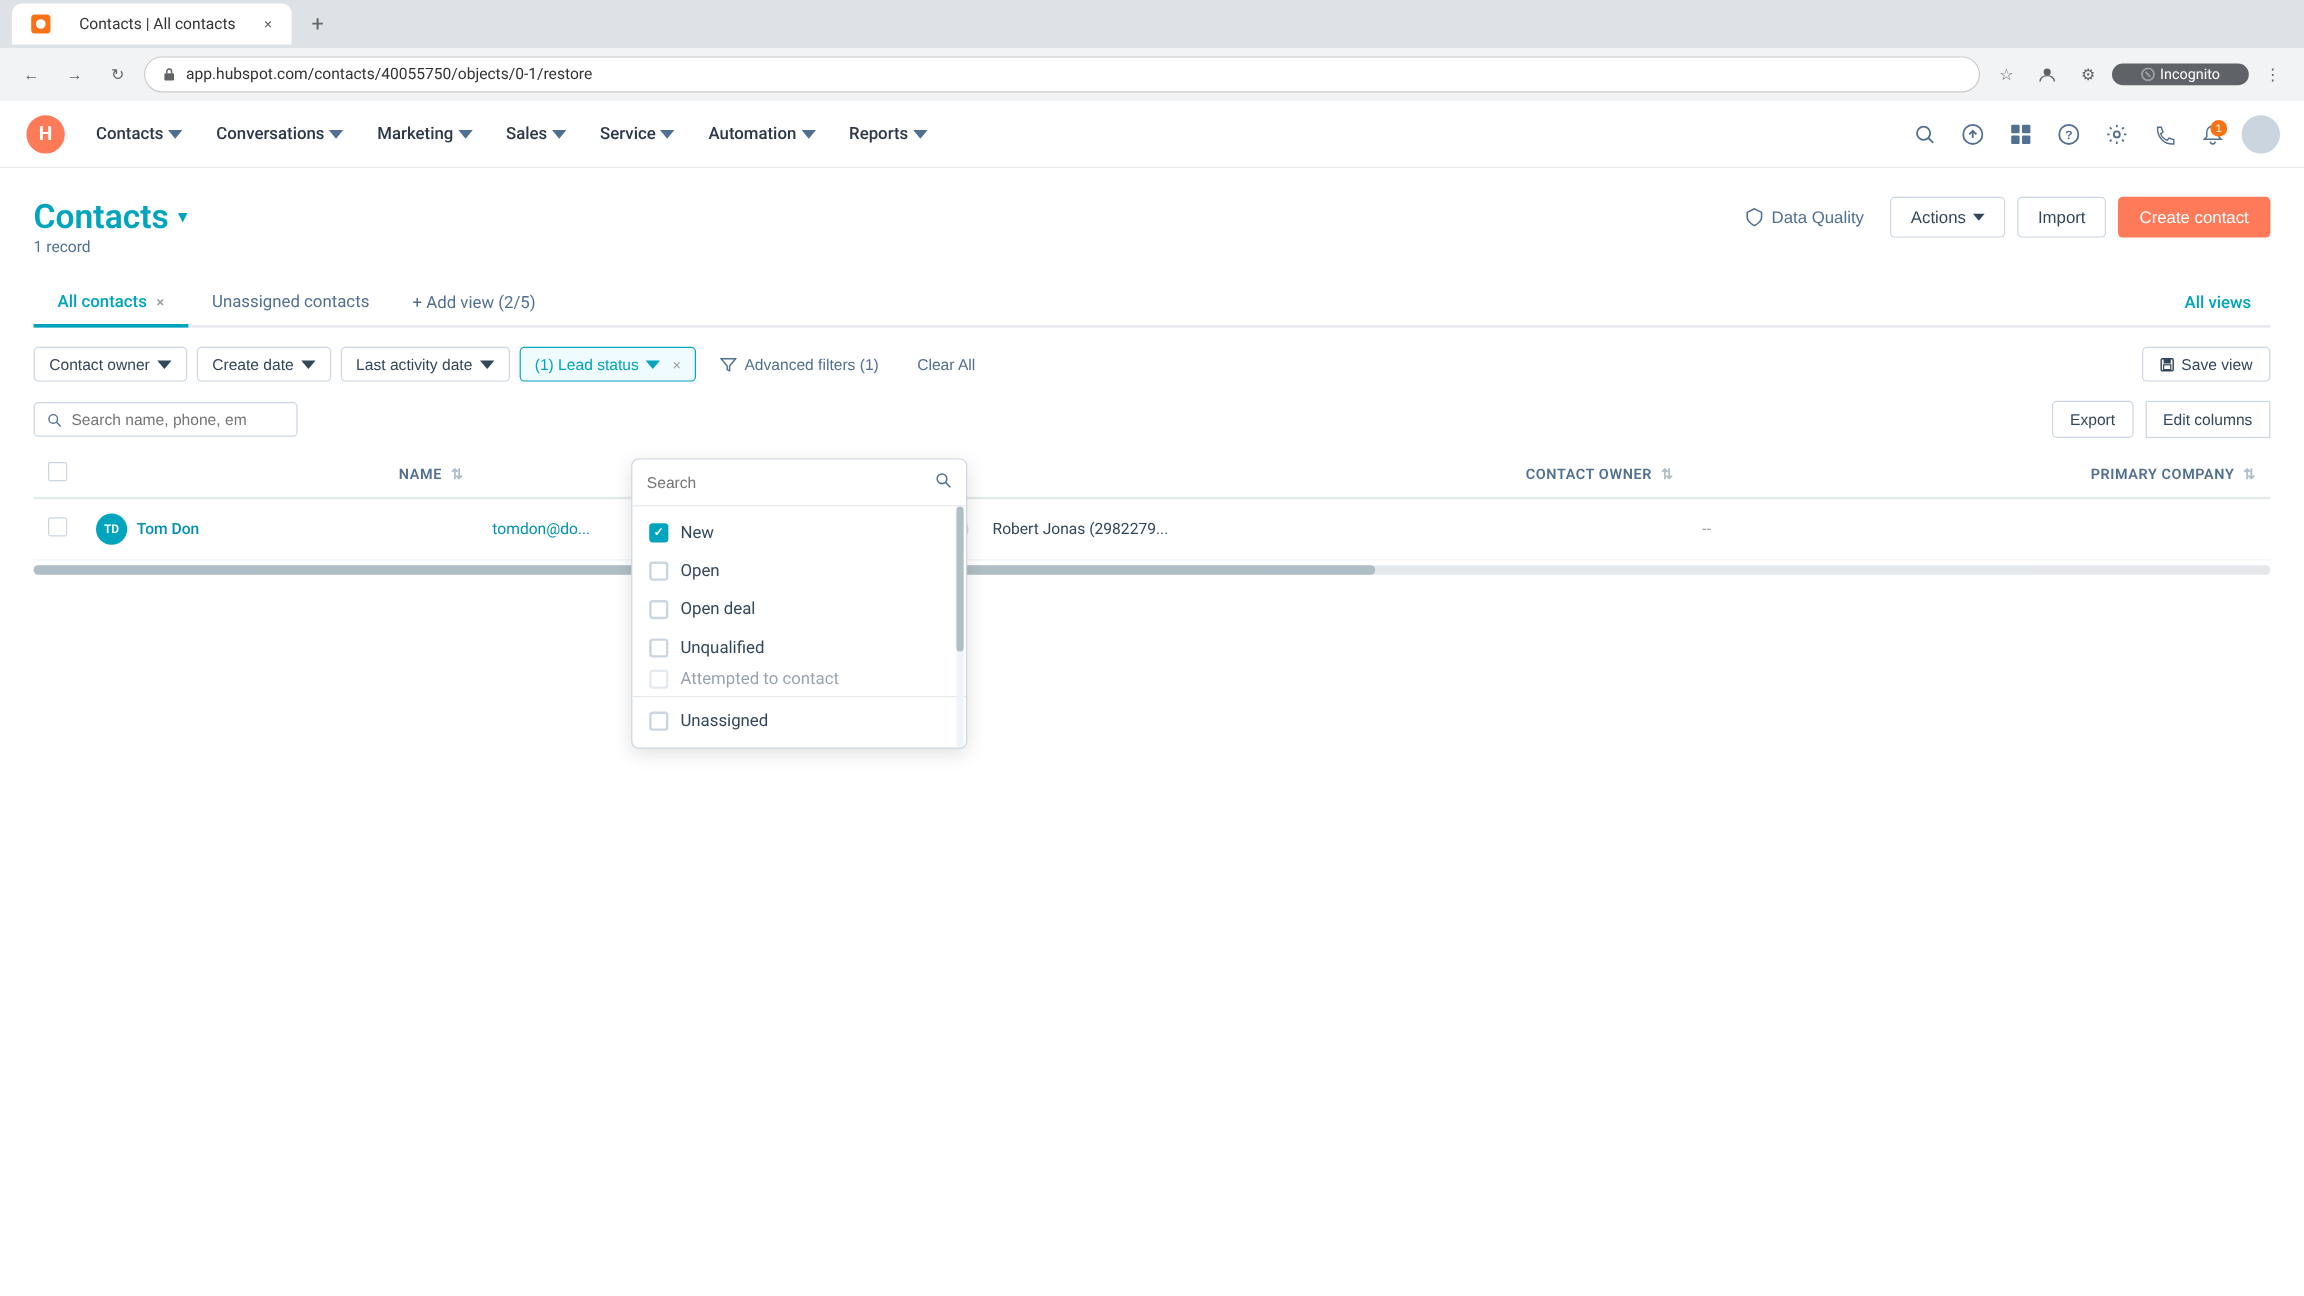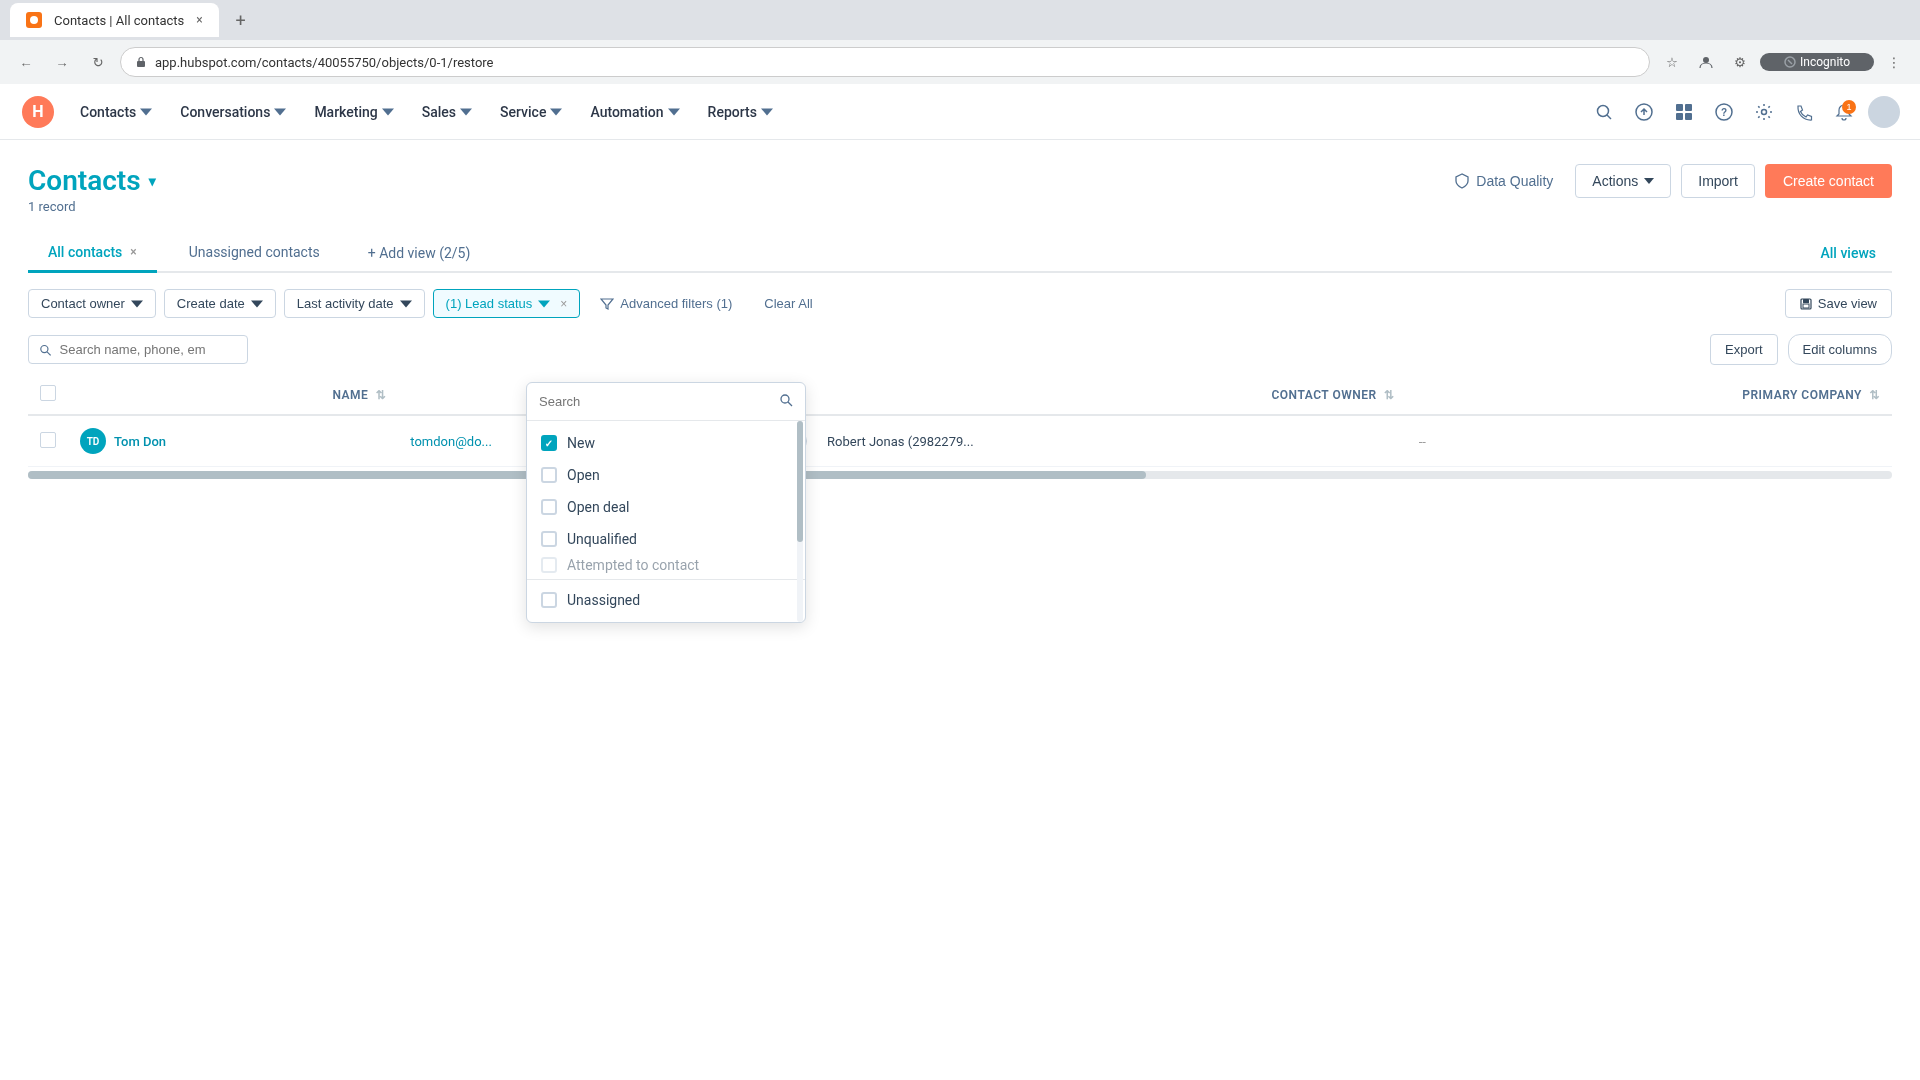--- a/index.html
+++ b/index.html
@@ -1,21 +1,21 @@
 <!DOCTYPE html>
 <html><head>
   <meta charset="utf-8">
   <style>
     * { box-sizing: border-box; margin: 0; padding: 0; }
     body { font-family: -apple-system, BlinkMacSystemFont, 'Segoe UI', Roboto, sans-serif; background: #fff; font-size: 14px; color: #333; overflow: hidden; }
 
     
     .browser-chrome { background: #dee1e6; width: 1920px; height: 1080px; position: relative; }
     .browser-titlebar { background: #dee1e6; height: 40px; display: flex; align-items: center; padding: 0 10px; gap: 8px; }
-    .browser-tab { background: #fff; border-radius: 8px 8px 0 0; padding: 0 16px; height: 34px; display: flex; align-items: center; gap: 12px; font-size: 13px; color: #333; min-width: 200px; }
+    .browser-tab { background: #fff; border-radius: 8px 8px 0 0; padding: 0 16px; height: 34px; display: flex; align-items: center; gap: 24px; font-size: 13px; color: #333; min-width: 200px; }
     .browser-tab-icon { width: 16px; height: 16px; background: #f97316; border-radius: 3px; display: flex; align-items: center; justify-content: center; }
     .browser-tab-close { margin-left: auto; cursor: pointer; color: #666; font-size: 12px; }
     .browser-tab-new { width: 28px; height: 28px; display: flex; align-items: center; justify-content: center; border-radius: 50%; color: #666; font-size: 18px; cursor: pointer; }
     .browser-nav { background: #f1f3f4; height: 44px; display: flex; align-items: center; padding: 0 12px; gap: 8px; }
     .nav-btn { width: 28px; height: 28px; border: none; background: none; cursor: pointer; display: flex; align-items: center; justify-content: center; color: #666; border-radius: 50%; }
     .address-bar { flex: 1; background: #fff; border: 1px solid #ccc; border-radius: 20px; height: 30px; display: flex; align-items: center; padding: 0 14px; font-size: 13px; color: #333; gap: 8px; }
     .address-bar-url { flex: 1; color: #333; }
     .nav-icons { display: flex; gap: 6px; align-items: center; }
     .nav-icon-btn { width: 28px; height: 28px; border: none; background: none; cursor: pointer; display: flex; align-items: center; justify-content: center; color: #666; border-radius: 50%; }
     .incognito-badge { background: #5f6368; color: #fff; border-radius: 12px; padding: 2px 24px; font-size: 12px; display: flex; align-items: center; gap: 4px; }
@@ -41,21 +41,21 @@
     .page-title { font-size: 28px; font-weight: 600; color: #00a4bd; display: flex; align-items: center; gap: 8px; }
     .page-title-caret { color: #00a4bd; font-size: 14px; cursor: pointer; }
     .page-subtitle { font-size: 13px; color: #516f90; margin-top: 2px; }
     .header-actions { display: flex; align-items: center; gap: 10px; }
     .data-quality-btn { display: flex; align-items: center; gap: 6px; color: #516f90; font-size: 14px; cursor: pointer; padding: 6px 12px; border: none; background: none; }
     .btn-actions { background: #fff; border: 1px solid #cbd6e2; color: #33475b; padding: 8px 16px; border-radius: 4px; cursor: pointer; font-size: 14px; display: flex; align-items: center; gap: 6px; }
     .btn-import { background: #fff; border: 1px solid #cbd6e2; color: #33475b; padding: 8px 16px; border-radius: 4px; cursor: pointer; font-size: 14px; }
     .btn-create { background: #ff7a59; border: none; color: #fff; padding: 9px 18px; border-radius: 4px; cursor: pointer; font-size: 14px; font-weight: 500; }
 
     
-    .views-bar { display: flex; align-items: center; gap: 12px; border-bottom: 2px solid #e5e8eb; margin-bottom: 16px; }
+    .views-bar { display: flex; align-items: center; gap: 0; border-bottom: 2px solid #e5e8eb; margin-bottom: 16px; }
     .view-tab { padding: 10px 20px; font-size: 14px; color: #516f90; cursor: pointer; border-bottom: 3px solid transparent; margin-bottom: -2px; display: flex; align-items: center; gap: 8px; white-space: nowrap; }
     .view-tab.active { color: #00a4bd; border-bottom-color: #00a4bd; font-weight: 500; }
     .view-tab-close { color: #999; font-size: 12px; cursor: pointer; }
     .add-view-btn { padding: 8px 16px; color: #516f90; font-size: 14px; cursor: pointer; display: flex; align-items: center; gap: 6px; }
     .all-views-btn { margin-left: auto; padding: 8px 16px; color: #00a4bd; font-size: 14px; cursor: pointer; font-weight: 500; }
 
     
     .filters-bar { display: flex; align-items: center; gap: 8px; margin-bottom: 16px; flex-wrap: wrap; }
     .filter-btn { display: flex; align-items: center; gap: 6px; padding: 6px 12px; border: 1px solid #cbd6e2; border-radius: 4px; background: #fff; cursor: pointer; font-size: 13px; color: #33475b; white-space: nowrap; }
     .filter-btn.active { border-color: #00a4bd; color: #00a4bd; background: #f0fbff; }
@@ -63,21 +63,21 @@
     .advanced-filters-btn { display: flex; align-items: center; gap: 6px; padding: 6px 12px; border: none; background: none; cursor: pointer; font-size: 13px; color: #516f90; }
     .clear-all-btn { padding: 6px 12px; border: none; background: none; cursor: pointer; font-size: 13px; color: #516f90; }
     .save-view-btn { margin-left: auto; display: flex; align-items: center; gap: 6px; padding: 6px 14px; border: 1px solid #cbd6e2; border-radius: 4px; background: #fff; cursor: pointer; font-size: 13px; color: #33475b; }
 
     
     .table-toolbar { display: flex; align-items: center; gap: 10px; margin-bottom: 10px; }
     .search-box { display: flex; align-items: center; background: #fff; border: 1px solid #cbd6e2; border-radius: 4px; padding: 6px 10px; gap: 8px; width: 220px; }
     .search-box input { border: none; outline: none; font-size: 13px; color: #33475b; width: 100%; background: transparent; }
     .table-spacer { flex: 1; }
     .export-btn { padding: 7px 14px; border: 1px solid #cbd6e2; background: #fff; border-radius: 4px; font-size: 13px; color: #33475b; cursor: pointer; }
-    .edit-cols-btn { padding: 7px 14px; border: 1px solid #cbd6e2; background: #fff; border-radius: 12px; font-size: 13px; color: #33475b; cursor: pointer; }
+    .edit-cols-btn { padding: 7px 14px; border: 1px solid #cbd6e2; background: #fff; border-radius: 0; font-size: 13px; color: #33475b; cursor: pointer; }
 
     
     .data-table { width: 100%; border-collapse: collapse; }
     .data-table th { text-align: right; padding: 10px 12px; font-size: 12px; font-weight: 600; color: #516f90; border-bottom: 2px solid #e5e8eb; background: #fff; text-transform: uppercase; letter-spacing: 0.5px; white-space: nowrap; }
     .data-table td { padding: 12px 12px; font-size: 13px; color: #33475b; border-bottom: 1px solid #f0f3f7; vertical-align: middle; }
     .sort-icon { color: #b0bec5; margin-left: 4px; }
     .contact-name { color: #0091ae; font-weight: 500; cursor: pointer; }
     .contact-avatar { width: 26px; height: 26px; background: #00a4bd; border-radius: 50%; display: inline-flex; align-items: center; justify-content: center; color: #fff; font-size: 10px; font-weight: 600; margin-right: 8px; }
     .contact-cell { display: flex; align-items: center; }
     .owner-cell { display: flex; align-items: center; gap: 20px; }

